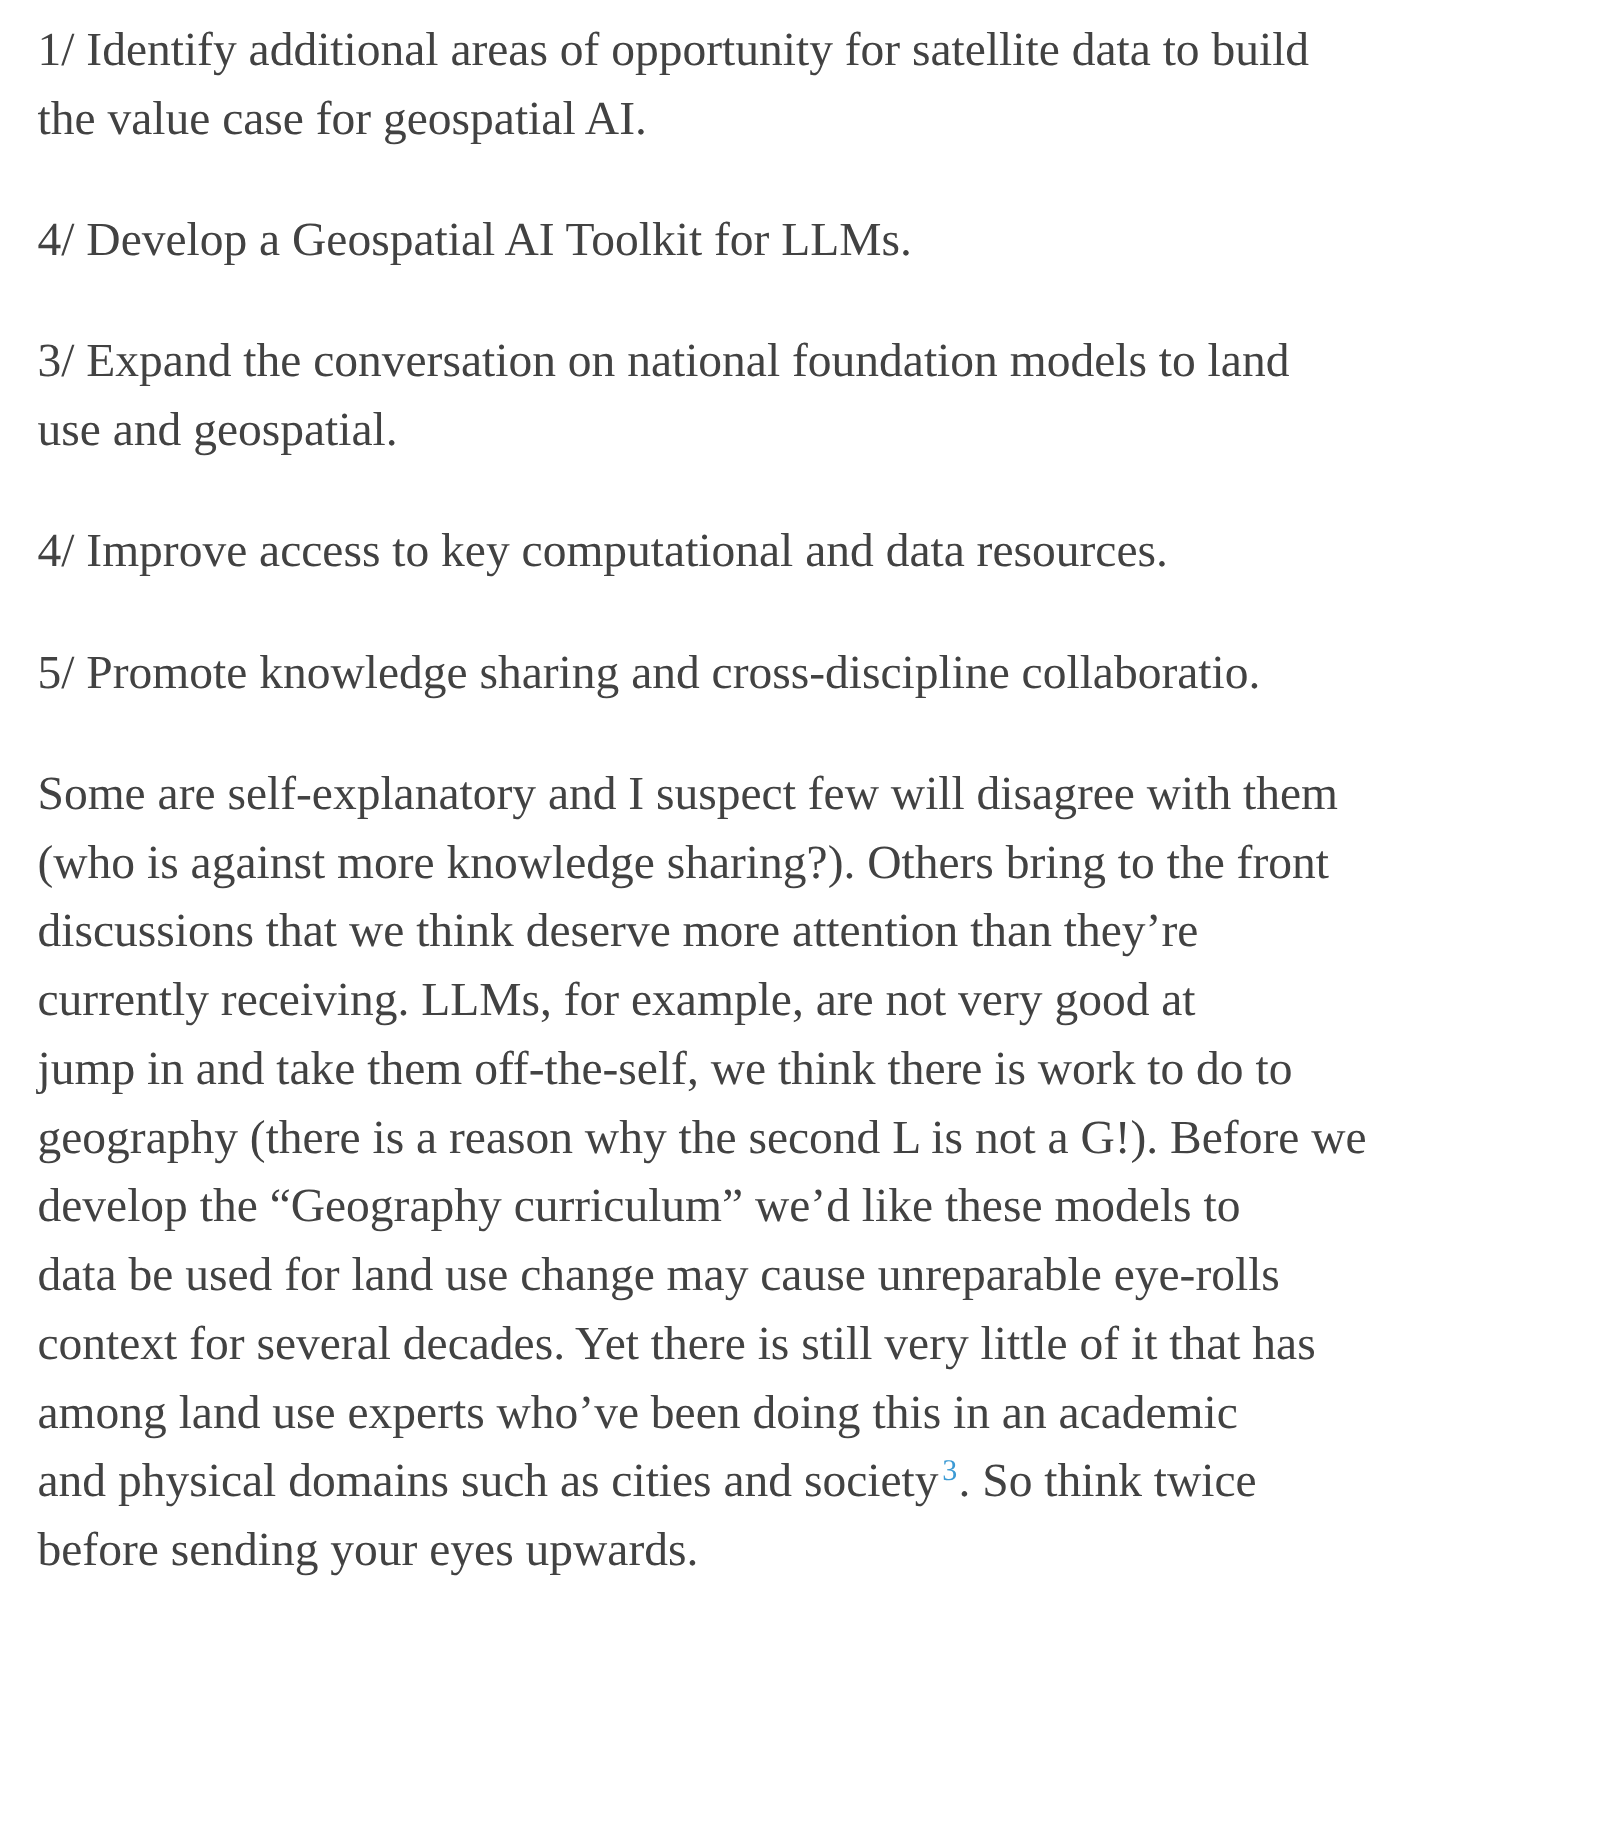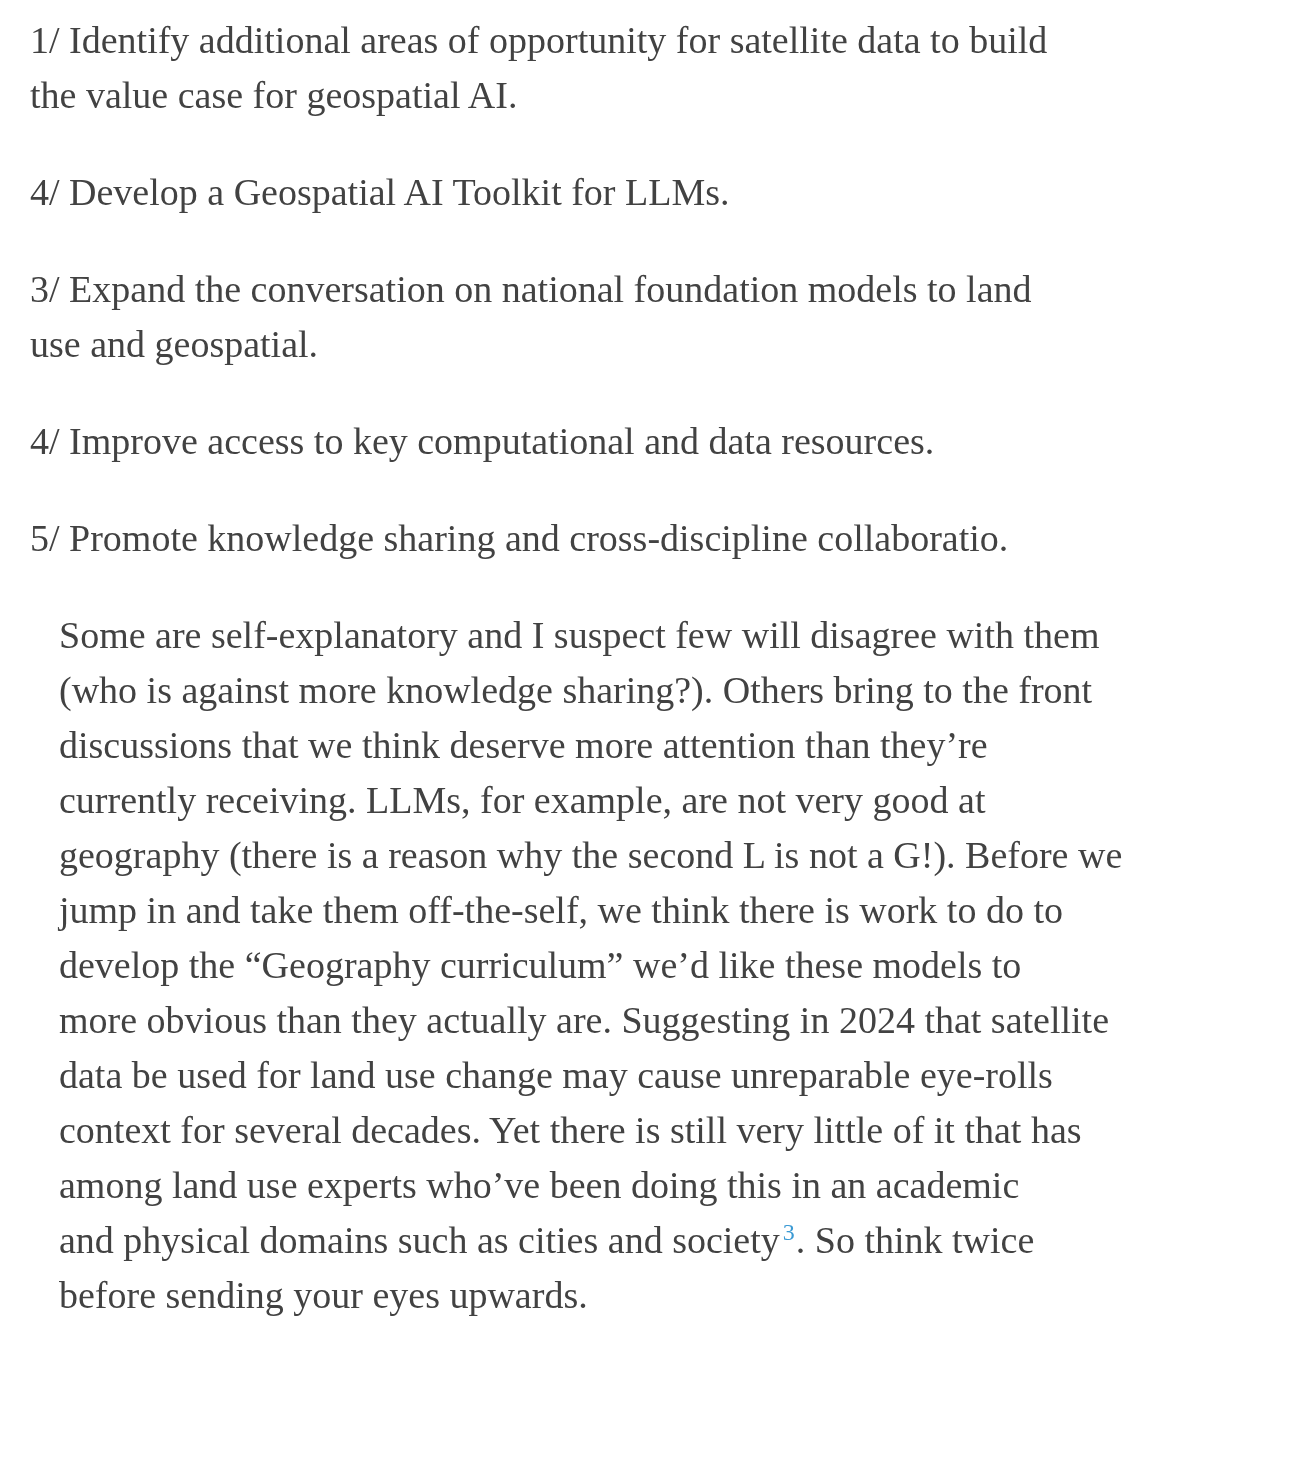--- a/index.html
+++ b/index.html
@@ -20,21 +20,20 @@
     font-family: "Liberation Serif", "DejaVu Serif", serif;
     font-size: 38px;
     line-height: 55px;
     color: var(--text_color);
   }
   .para {
     margin-bottom: 42px;
   }
   .para:last-child {
     margin-bottom: 0;
-    margin-left: 29px;
   }
   .line {
     white-space: nowrap;
   }
   .footnote-link {
     color: var(--link_color);
     text-decoration: none;
     cursor: pointer;
   }
   .footnote-link sup {
@@ -72,24 +71,23 @@
 
   <div class="para">
     <div class="line">5/ Promote knowledge sharing and cross-discipline collaboratio.</div>
   </div>
 
   <div class="para">
     <div class="line">Some are self-explanatory and I suspect few will disagree with them</div>
     <div class="line">(who is against more knowledge sharing?). Others bring to the front</div>
     <div class="line">discussions that we think deserve more attention than they’re</div>
     <div class="line">currently receiving. LLMs, for example, are not very good at</div>
+    <div class="line">jump in and take them off-the-self, we think there is work to do to</div>
     <div class="line">geography (there is a reason why the second L is not a G!). Before we</div>
-    <div class="line">jump in and take them off-the-self, we think there is work to do to</div>
     <div class="line">develop the “Geography curriculum” we’d like these models to</div>
-    <div class="line">more obvious than they actually are. Suggesting in 2024 that satellite</div>
     <div class="line">data be used for land use change may cause unreparable eye-rolls</div>
     <div class="line">context for several decades. Yet there is still very little of it that has</div>
     <div class="line">among land use experts who’ve been doing this in an academic</div>
     <div class="line"><span>and physical domains such as cities and society</span><a class="footnote-link"><sup>3</sup></a><span>. So think twice</span></div>
     <div class="line">before sending your eyes upwards.</div>
   </div>
 
 </div>
 
 </body></html>

